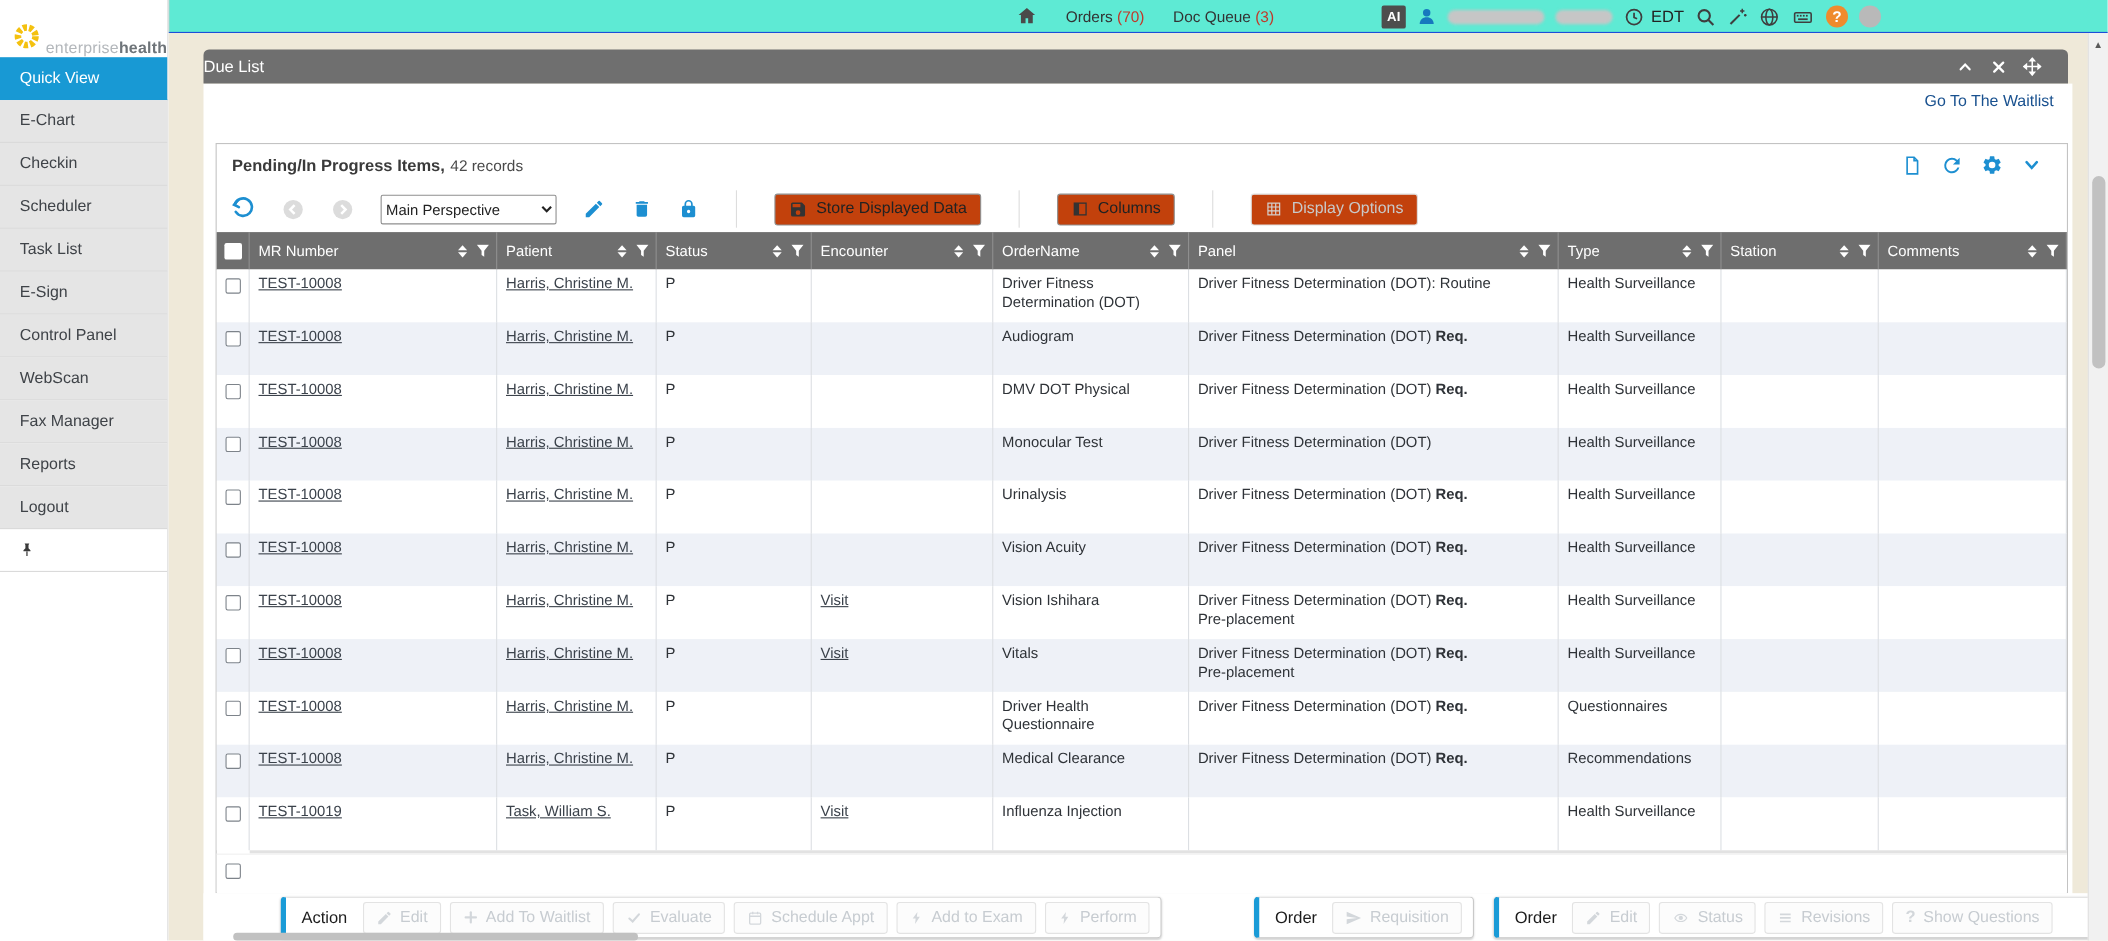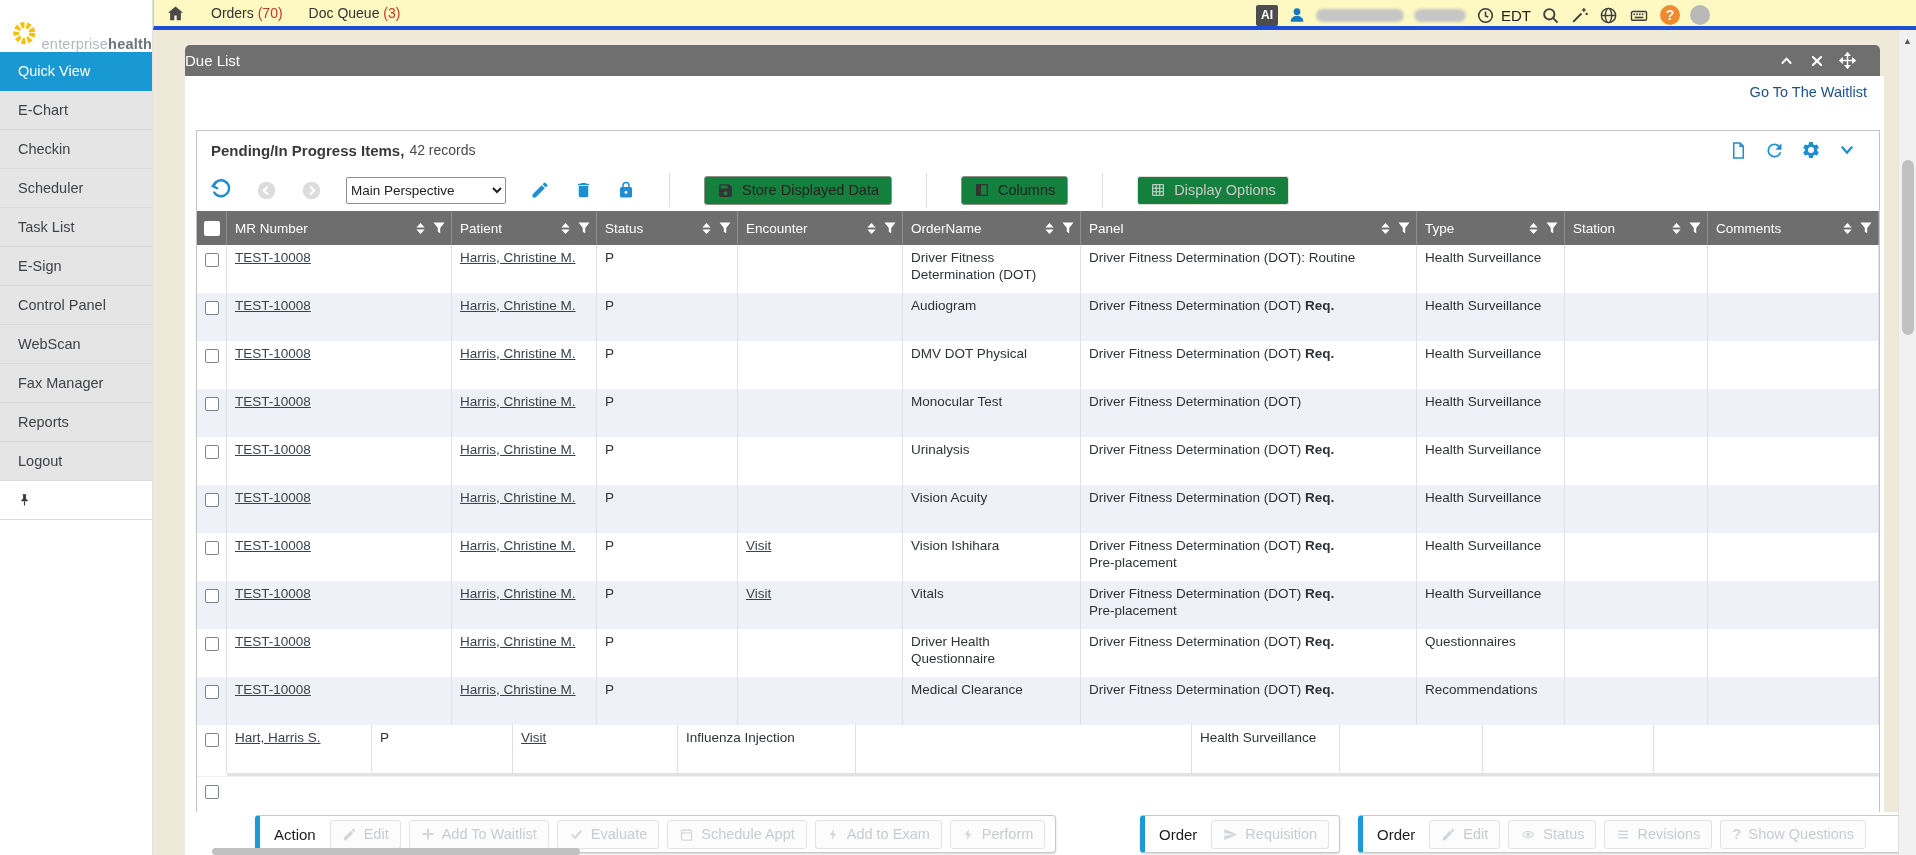--- a/index.html
+++ b/index.html
@@ -2,22 +2,22 @@
 <html><head>
 <meta charset="utf-8">
 <style>
   * { margin:0; padding:0; box-sizing:border-box; }
   html,body { width:1916px; height:855px; overflow:hidden; background:#fff;
     font-family:"Liberation Sans","DejaVu Sans",sans-serif; color:#333; }
   svg { display:block; }
 
   
   .topbar { position:absolute; left:153px; top:0; right:0; height:30px;
-    background:#fef9c3; border-bottom:4px solid #1d4ed8; border-left:1px solid #c9c9c9;
-    display:flex; align-items:center; }
+    background:#5eead4; border-bottom:1px solid #1d4ed8; border-left:1px solid #c9c9c9;
+    display:flex; align-items:center;justify-content:center; }
   .home-btn { margin-left:12px; color:#4a4a4a; cursor:pointer; }
   .top-tab { margin-left:26px; font-size:14px; color:#333; cursor:pointer; white-space:nowrap; }
   .top-tab .cnt { color:#c0392b; }
   .top-right { position:absolute; right:206px; top:0; height:30px; display:flex; align-items:center; gap:10px; }
   .ai-badge { width:22px; height:21px; background:#4d4d4d; color:#fff; font-weight:bold;
     font-size:12px; display:flex; align-items:center; justify-content:center; border-radius:2px; }
   .blur-blob { height:13px; border-radius:7px; background:#c6c6c6; filter:blur(1.5px); }
   .tz { font-size:15px; color:#222; margin-left:-4px; }
   .tico { color:#3e3e3e; }
   .help-circle { width:20px; height:20px; border-radius:50%; background:#ef8b2d; color:#fff;
@@ -57,21 +57,21 @@
   .title-icons { margin-left:auto; display:flex; gap:16px; align-items:center; color:#1d8fd1; }
   .title-icons span { cursor:pointer; }
 
   .toolbar-row { height:42px; display:flex; align-items:center; padding-left:12px; gap:24px; }
   .blue-ico { color:#1d8fd1; cursor:pointer; }
   .nav-disabled { cursor:default; }
   .persp-select { height:27px; width:160px; font-size:13.5px; border:1px solid #8f8f8f;
     border-radius:2px; background:#fff; color:#222; font-family:inherit; }
   .vdiv { width:1px; height:34px; background:#ddd; margin:0 10px; }
   .tb-btn { height:29px; display:flex; align-items:center; gap:8px; padding:0 12px;
-    background:#15803d; border:1px solid #8f8f8f; border-radius:3px; font-size:14.5px; color:#222;
+    background:#c2410c; border:1px solid #8f8f8f; border-radius:3px; font-size:14.5px; color:#222;
     font-family:inherit; cursor:pointer; }
   .tb-btn .bic { color:#333; }
   .tb-btn.disabled { border-color:#dedede; color:#c9c9c9; cursor:default; }
   .tb-btn.disabled .bic { color:#d4d4d4; }
 
   
   .grid-header { height:34px; background:#6e6e6e; display:flex; color:#fff; }
   .hcell { display:flex; align-items:center; padding:0 6px 0 8px; font-size:13.5px;
     border-right:1px solid #8f8f8f; cursor:pointer; }
   .hlabel { flex:1 1 auto; white-space:nowrap; overflow:hidden; }
@@ -644,21 +644,22 @@
         <div class="cell w-ord"><span>Medical Clearance</span></div>
         <div class="cell w-pan"><span>Driver Fitness Determination (DOT)</span> <span class="panel-b">Req.</span></div>
         <div class="cell w-type"><span>Recommendations</span></div>
         <div class="cell w-sta"></div>
         <div class="cell w-com"></div>
       </div>
       <div class="grow">
         <div class="cell cb">
           <span class="checkbox"></span>
         </div>
-        <div class="cell w-pat"><a class="cell-link">Hart, Harris S.</a></div>
+        <div class="cell w-mr"><a class="cell-link">TEST-10019</a></div>
+        <div class="cell w-pat"><a class="cell-link">Task, William S.</a></div>
         <div class="cell w-st"><span>P</span></div>
         <div class="cell w-enc"><a class="cell-link">Visit</a></div>
         <div class="cell w-ord"><span>Influenza Injection</span></div>
         <div class="cell w-pan"><span></span></div>
         <div class="cell w-type"><span>Health Surveillance</span></div>
         <div class="cell w-sta"></div>
         <div class="cell w-com"></div>
       </div>
     </div>
 

